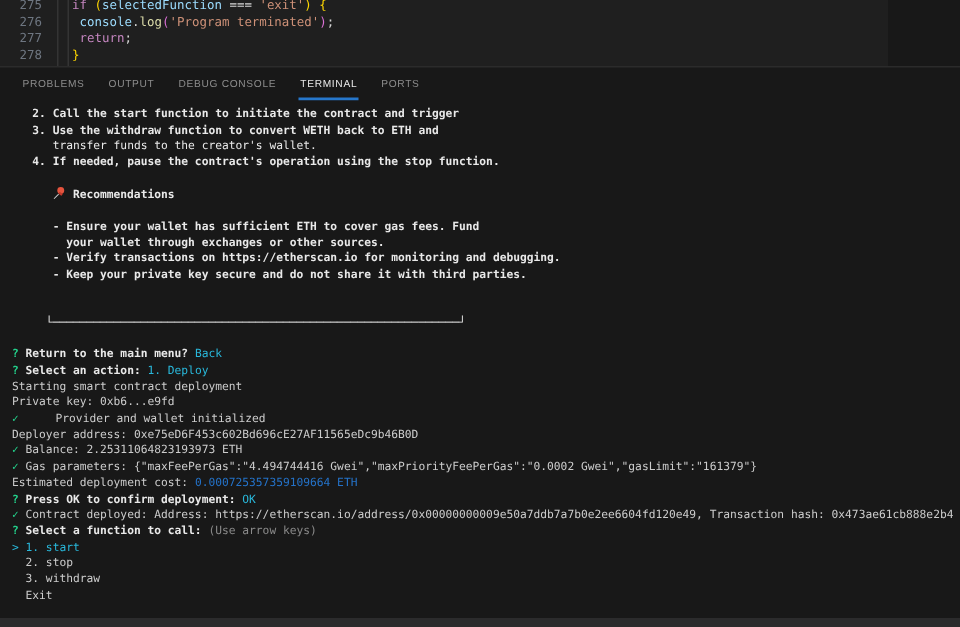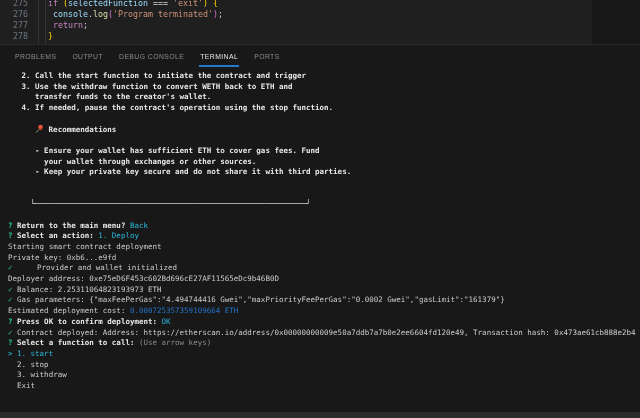--- a/index.html
+++ b/index.html
@@ -64,31 +64,32 @@
         <div class="tab">DEBUG CONSOLE</div>
         <div class="tab active">TERMINAL</div>
         <div class="tab">PORTS</div>
       </div>
   </div>
 
   <div class="terminal">
     <div id="term-lines">
         <div class="term-line"><span style="color: rgb(233, 233, 233); font-weight: bold;">   2. Call the start function to initiate the contract and trigger</span></div>
         <div class="term-line"><span style="color: rgb(233, 233, 233); font-weight: bold;">   3. Use the withdraw function to convert WETH back to ETH and</span></div>
-        <div class="term-line"><span style="color: rgb(233, 233, 233); font-weight: bold;">      transfer funds to the creator's wallet.</span></div>
+        <div class="term-line"><span style="color: rgb(233, 233, 233); font-weight: normal;">      transfer funds to the creator's wallet.</span></div>
         <div class="term-line"><span style="color: rgb(233, 233, 233); font-weight: bold;">   4. If needed, pause the contract's operation using the stop function.</span></div>
         <div class="term-line"></div>
         <div class="term-line"><span>      </span><span class="icon-seg"><svg width="9" height="9" viewBox="0 0 9 9">
               <circle cx="5.5" cy="3" r="2.3" fill="#e5533d"></circle>
               <rect x="4.1" y="4.4" width="2.6" height="1.6" rx="0.5" transform="rotate(35 5.4 5.2)" fill="#c0392b"></rect>
               <line x1="1" y1="8.5" x2="4.1" y2="5.4" stroke="#cccccc" stroke-width="0.7"></line>
             </svg></span><span style="color: rgb(233, 233, 233); font-weight: bold;"> Recommendations</span></div>
         <div class="term-line"></div>
         <div class="term-line"><span style="color: rgb(233, 233, 233); font-weight: bold;">      - Ensure your wallet has sufficient ETH to cover gas fees. Fund</span></div>
         <div class="term-line"><span style="color: rgb(233, 233, 233); font-weight: bold;">        your wallet through exchanges or other sources.</span></div>
+        <div class="term-line"><span style="color: rgb(233, 233, 233); font-weight: bold;">      - Verify transactions on https://etherscan.io for monitoring and debugging.</span></div>
         <div class="term-line"><span style="color: rgb(233, 233, 233); font-weight: bold;">      - Keep your private key secure and do not share it with third parties.</span></div>
         <div class="term-line"></div>
         <div class="term-line"></div>
         <div class="term-line"><span style="color: rgb(233, 233, 233); font-weight: bold;">     └────────────────────────────────────────────────────────────┘</span></div>
         <div class="term-line"></div>
         <div class="term-line"><span style="color: rgb(35, 209, 139); font-weight: bold;">?</span><span style="color: rgb(233, 233, 233); font-weight: bold;"> Return to the main menu?</span><span style="color: rgb(41, 184, 219);"> Back</span></div>
         <div class="term-line"><span style="color: rgb(35, 209, 139); font-weight: bold;">?</span><span style="color: rgb(233, 233, 233); font-weight: bold;"> Select an action:</span><span style="color: rgb(41, 184, 219);"> 1. Deploy</span></div>
         <div class="term-line"><span style="color: rgb(204, 204, 204);">Starting smart contract deployment</span></div>
         <div class="term-line"><span style="color: rgb(204, 204, 204);">Private key: 0xb6...e9fd</span></div>
         <div class="term-line"><span style="color: rgb(35, 209, 139);">✓ </span><span style="color: rgb(204, 204, 204); margin-left: 20px;">Provider and wallet initialized</span></div>

